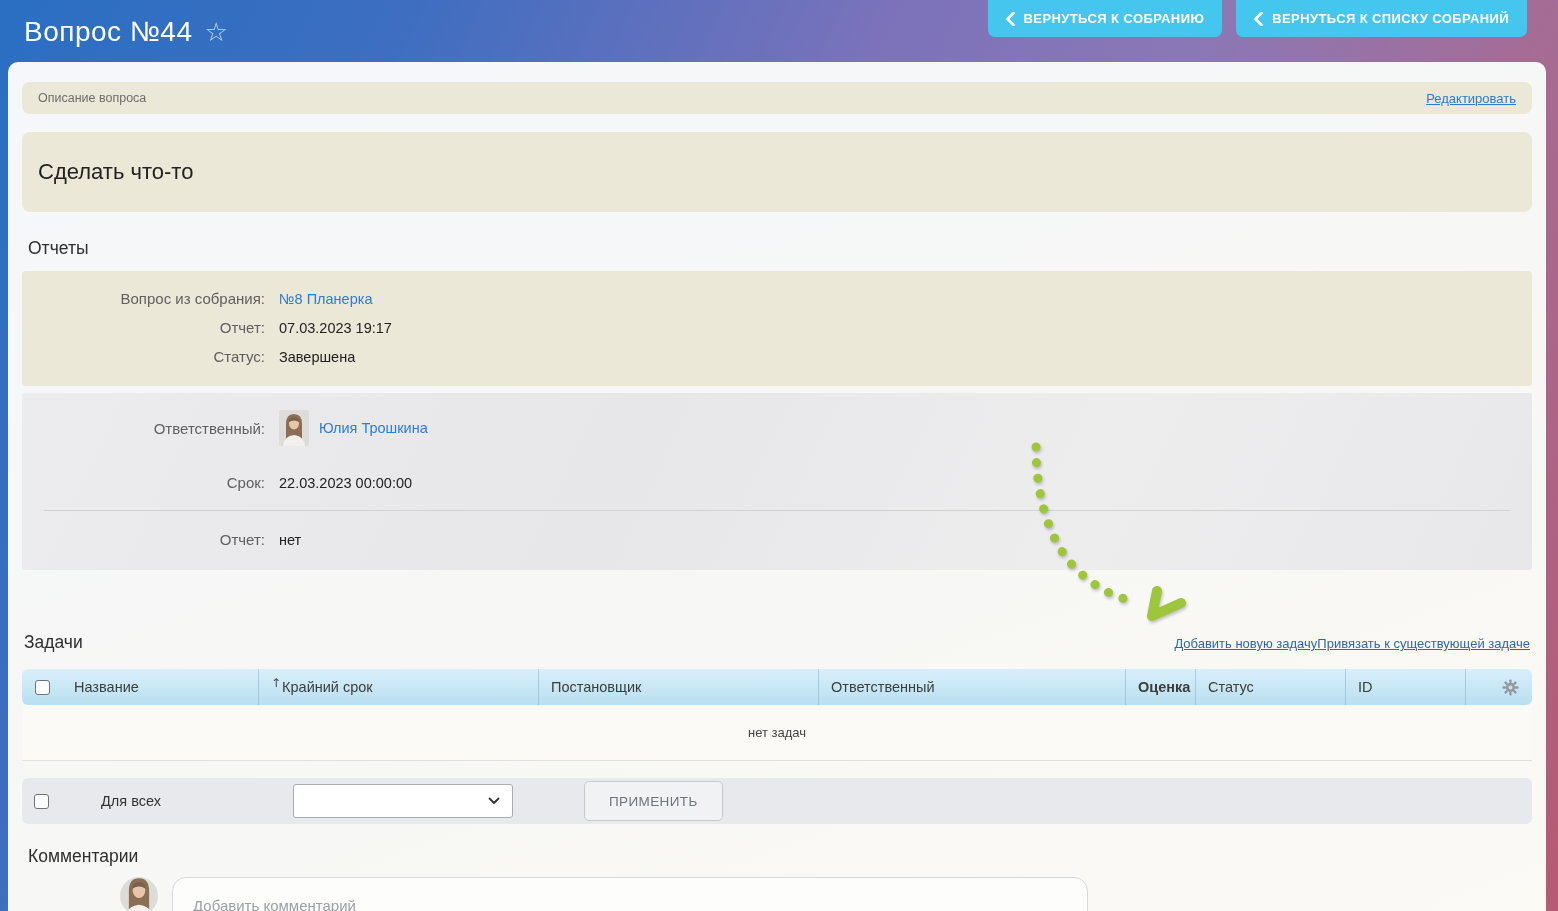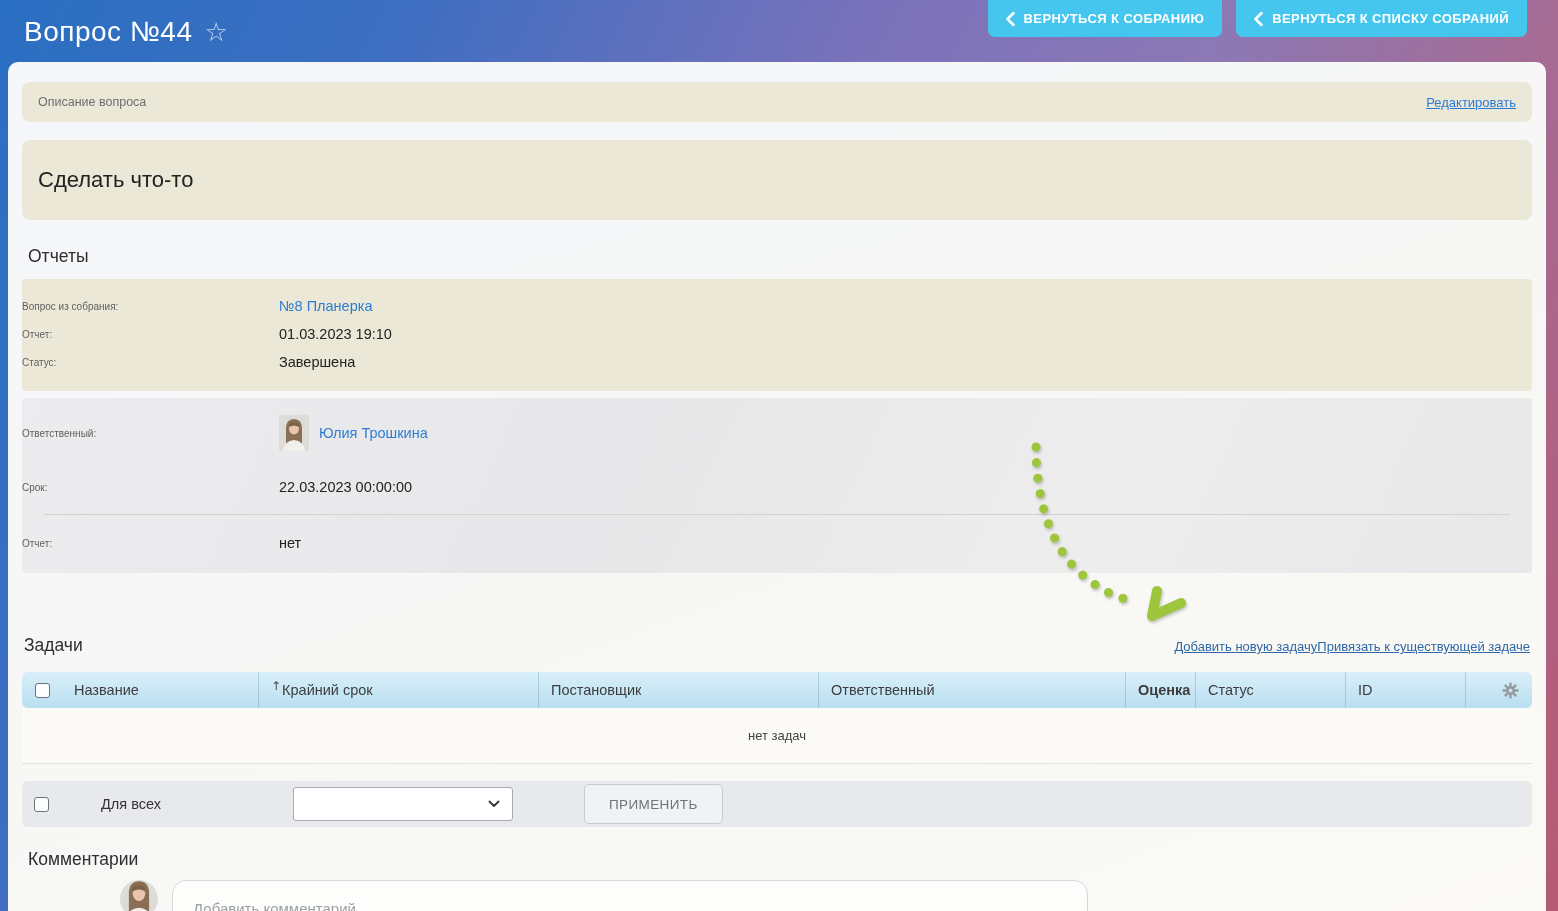--- a/index.html
+++ b/index.html
@@ -19,32 +19,32 @@
     font-size:13px; font-weight:bold; letter-spacing:.4px; padding:0 18px;
     border-radius:0 0 7px 7px; display:flex; align-items:center; gap:9px; cursor:pointer; }
   .hbtn svg { display:block; }
 
   
   .card { position:absolute; left:8px; right:12px; top:62px; height:870px;
     background:linear-gradient(160deg,#f5f7fb 0%,#f7f7f5 55%,#fbfaf5 100%);
     border-radius:10px 10px 0 0; padding:20px 14px 0 14px; }
 
   .beige { background:#ebe8d8; }
-  .desc-bar { height:40px; border-radius:8px; display:flex; align-items:center;
+  .desc-bar { height:32px; border-radius:8px; display:flex; align-items:center;
     justify-content:space-between; padding:6px 16px; }
   .desc-bar-label { font-size:12.5px; color:#6e6e6e; }
   .edit-link { font-size:13px; color:#2b7bd3; text-decoration:underline; cursor:pointer; }
   .desc-box { margin-top:18px; height:80px; border-radius:8px; display:flex; align-items:center; padding:0 16px; }
   .desc-text { font-size:22px; color:#222; }
 
   .section-heading { font-size:17.5px; font-weight:400; color:#2f2f2f; margin:26px 0 12px 6px; }
 
   .info-box { border-radius:4px; padding:13px 0 15px 0; }
   .info-row { display:flex; align-items:center; padding:6px 0; }
-  .info-label { width:243px; font-size:10px; color:#5f5f5f; flex:none; }
+  .info-label { width:243px; text-align:right; font-size:15px; color:#5f5f5f; flex:none; }
   .info-value { margin-left:14px; font-size:14.5px; color:#222; }
   a.blue-link { color:#2d7dd2; text-decoration:none; cursor:pointer; }
   .gray-box { margin-top:7px; border-radius:3px; padding:13px 0 16px 0;
     background:linear-gradient(115deg,#ececee 0%,#e7e7e9 40%,#ededee 70%,#e8e8ea 100%); }
   .resp-row { padding:4px 0 8px 0; }
   .avatar-sm { width:30px; height:36px; border-radius:2px; overflow:hidden; flex:none; }
   .resp-name { margin-left:10px; font-size:14.5px; }
   .gray-divider { border-top:1px solid #d2d2d3; margin:13px 22px 0 22px; }
   .mt14 { margin-top:14px; }
 
@@ -144,21 +144,21 @@
 
     <h2 class="section-heading">Отчеты</h2>
 
     <div class="info-box beige">
       <div class="info-row">
         <span class="info-label">Вопрос из собрания:</span>
         <a class="info-value blue-link">№8 Планерка</a>
       </div>
       <div class="info-row">
         <span class="info-label">Отчет:</span>
-        <span class="info-value">01.03.2023 19:10</span>
+        <span class="info-value">07.03.2023 19:17</span>
       </div>
       <div class="info-row">
         <span class="info-label">Статус:</span>
         <span class="info-value">Завершена</span>
       </div>
     </div>
 
     <div class="gray-box">
       <div class="info-row resp-row">
         <span class="info-label">Ответственный:</span>

